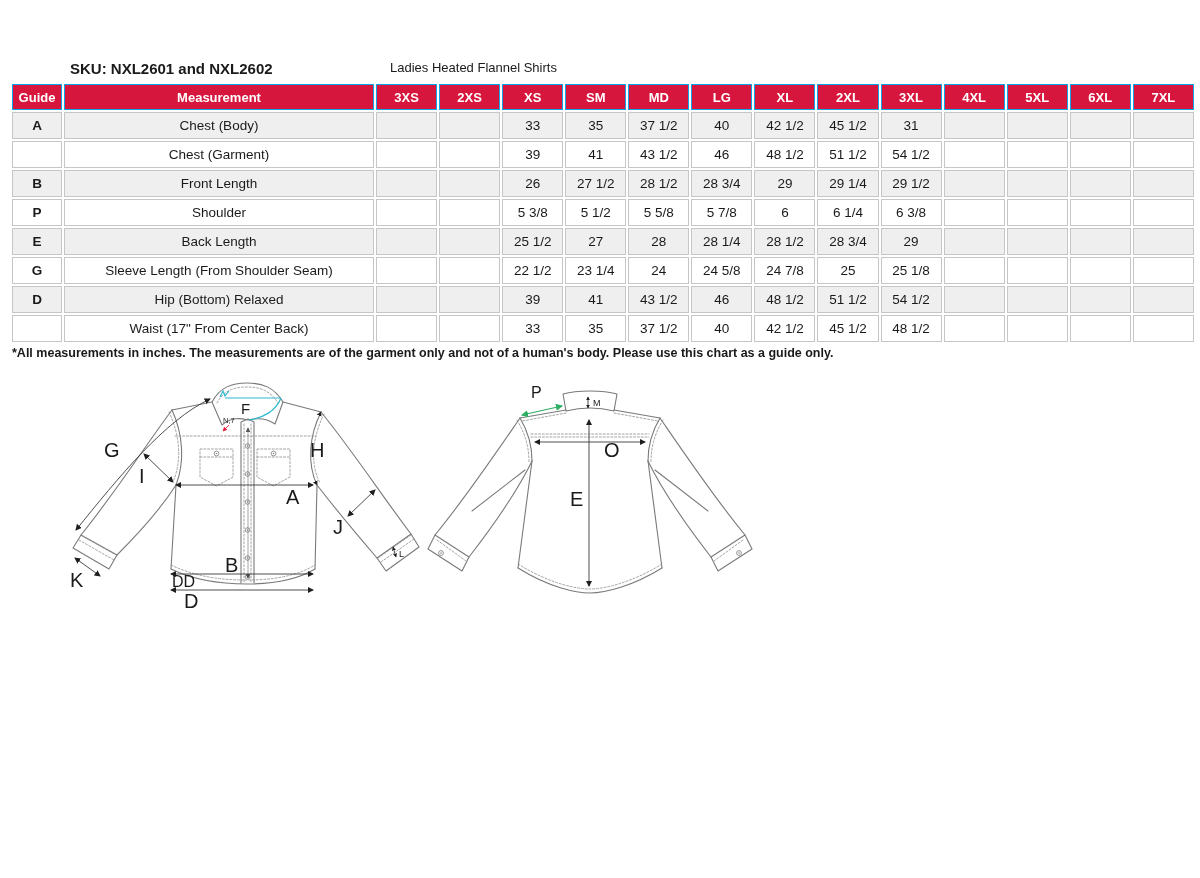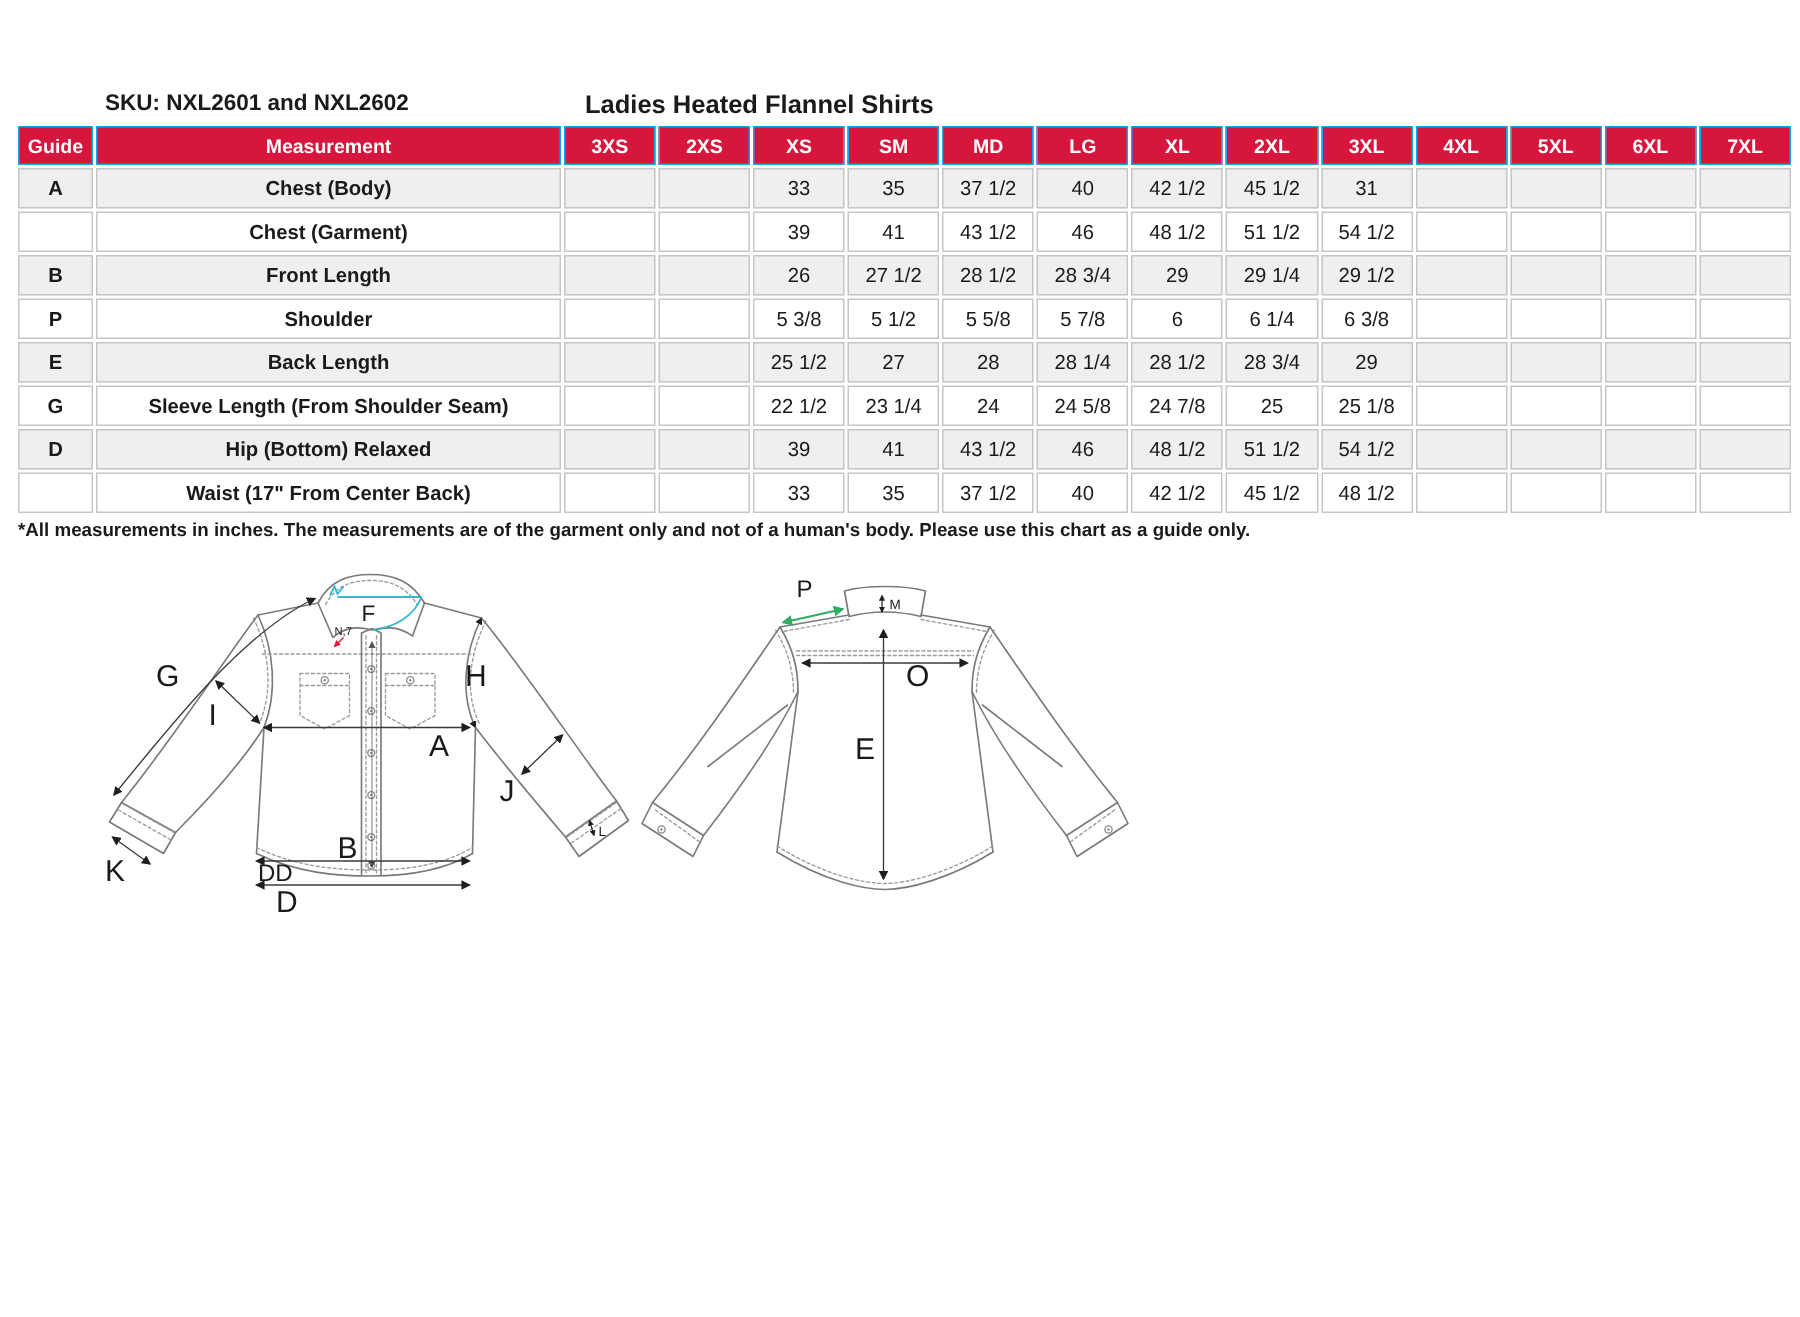--- a/index.html
+++ b/index.html
@@ -14,39 +14,39 @@
     --grid:#c6c6c6;
   }
   html,body{margin:0;padding:0;background:#fff;}
   #screen{
     position:relative;width:1200px;height:878px;background:#ffffff;
     font-family:"Liberation Sans","DejaVu Sans",sans-serif;color:var(--ink);
     overflow:hidden;
   }
   .titles{position:absolute;top:60px;left:0;width:955px;height:20px;}
   .title-sku{position:absolute;left:70px;top:0;font-size:15px;font-weight:bold;white-space:nowrap;}
-  .title-product{position:absolute;left:390px;top:0;font-size:17px;font-weight:bold;white-space:nowrap;}
+  .title-product{position:absolute;left:390px;top:0;font-size:13px;font-weight:normal;white-space:nowrap;}
 
   table.size-chart{
     position:absolute;left:10px;top:82px;width:1186px;
     border-collapse:separate;border-spacing:2px;table-layout:fixed;
     background:#fff;
   }
   table.size-chart th{
     background:var(--header-bg);color:#fff;font-size:13px;font-weight:bold;
     height:24px;padding:0 2px;text-align:center;vertical-align:middle;
     border:1px solid #0ea5e9;
   }
   table.size-chart td{
     height:25px;padding:0 2px;text-align:center;vertical-align:middle;
     font-size:13.5px;border:1px solid var(--grid);background:#fff;
   }
   table.size-chart tr.alt td{background:var(--row-alt);}
   table.size-chart td.guide-cell{font-weight:bold;}
-  table.size-chart td.meas-cell{font-weight:bold;}
+  table.size-chart td.meas-cell{font-weight:normal;}
   .col-guide{width:50px;}
   .col-meas{width:310px;}
 
   .footnote{
     position:absolute;left:12px;top:346px;font-size:12.5px;font-weight:bold;white-space:nowrap;
   }
 
   svg.sketch{position:absolute;overflow:visible;}
   #front-view{left:60px;top:378px;}
   #back-view{left:425px;top:378px;}

